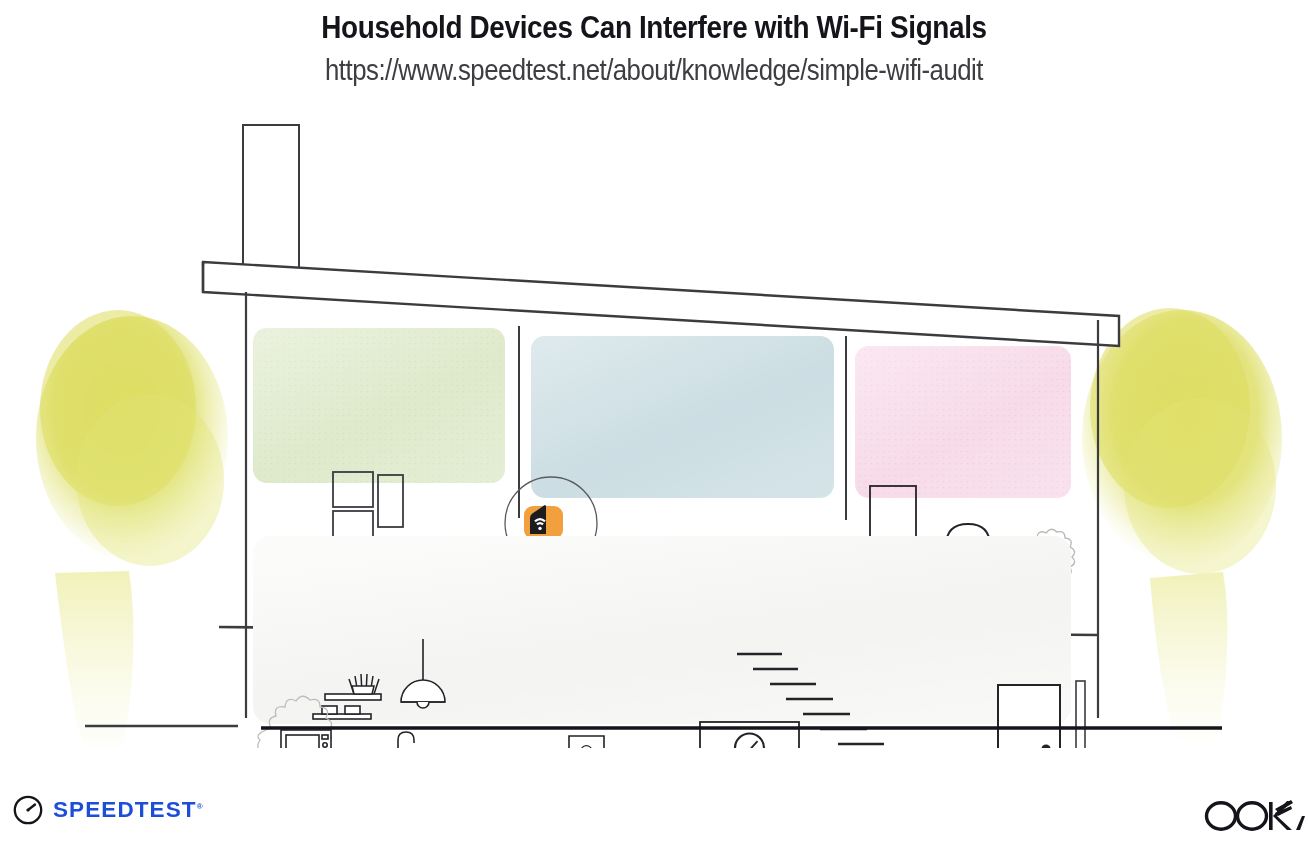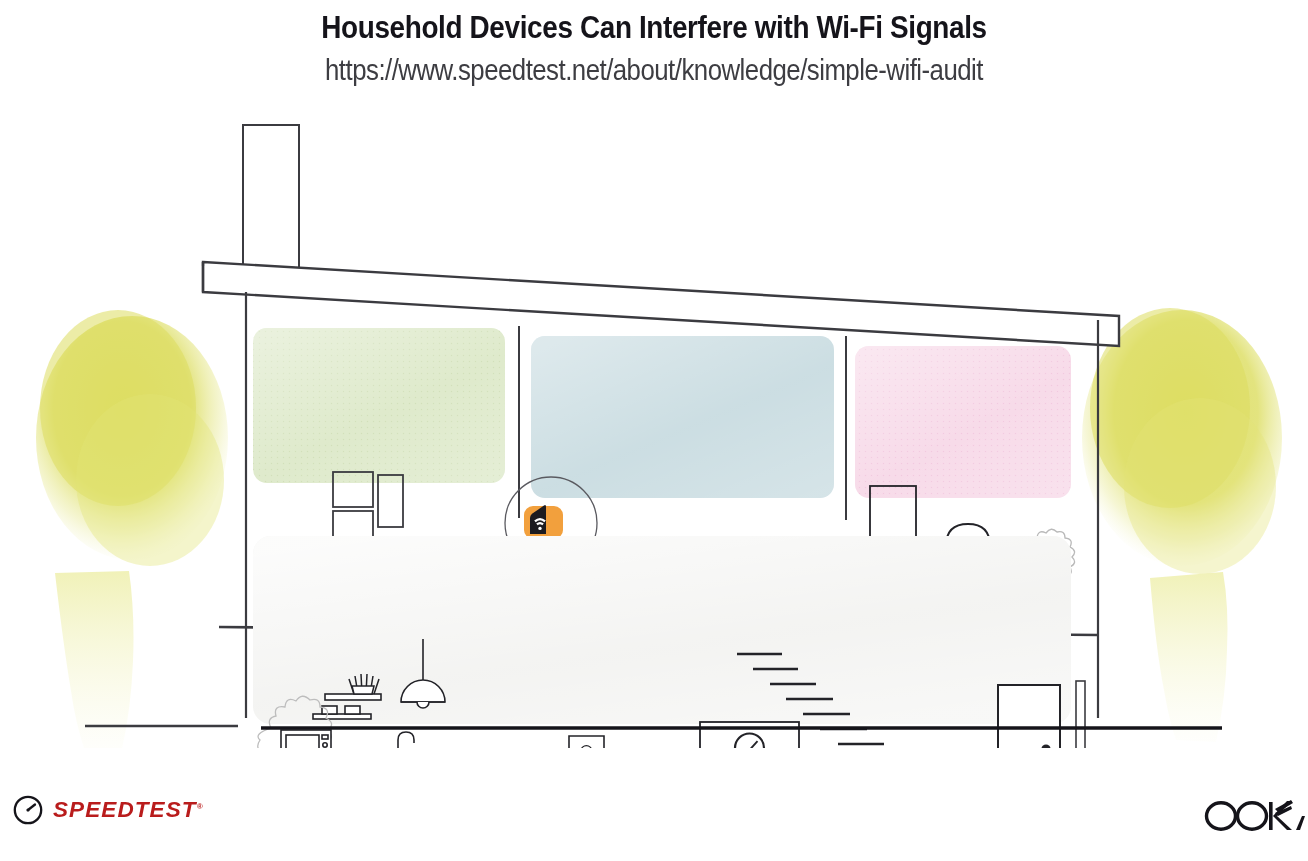--- a/index.html
+++ b/index.html
@@ -28,23 +28,22 @@
 
   
   .illo{position:absolute;left:0;top:108px;width:1308px;height:640px;}
   .illo svg{display:block;}
 
   
   .footer{position:absolute;left:0;top:780px;width:1308px;height:81px;}
   .logo-speedtest{position:absolute;left:12px;top:14px;display:flex;align-items:center;gap:9px;}
   .logo-speedtest .wordmark{
     font-family:"Liberation Sans", sans-serif;
-    font-weight:bold;font-size:22.5px;letter-spacing:1.1px;color:#b91c1c;
+    font-weight:bold;font-size:22.5px;letter-spacing:1.1px;color:#1d4ed8;
     position:relative;
-    font-style:italic;
   }
   .logo-speedtest .tm{
     font-size:8px;vertical-align:super;font-weight:bold;letter-spacing:0;
   }
   .logo-ookla{position:absolute;left:1203px;top:16px;}
 </style>
 </head>
 <body>
 
 <div id="stage">

